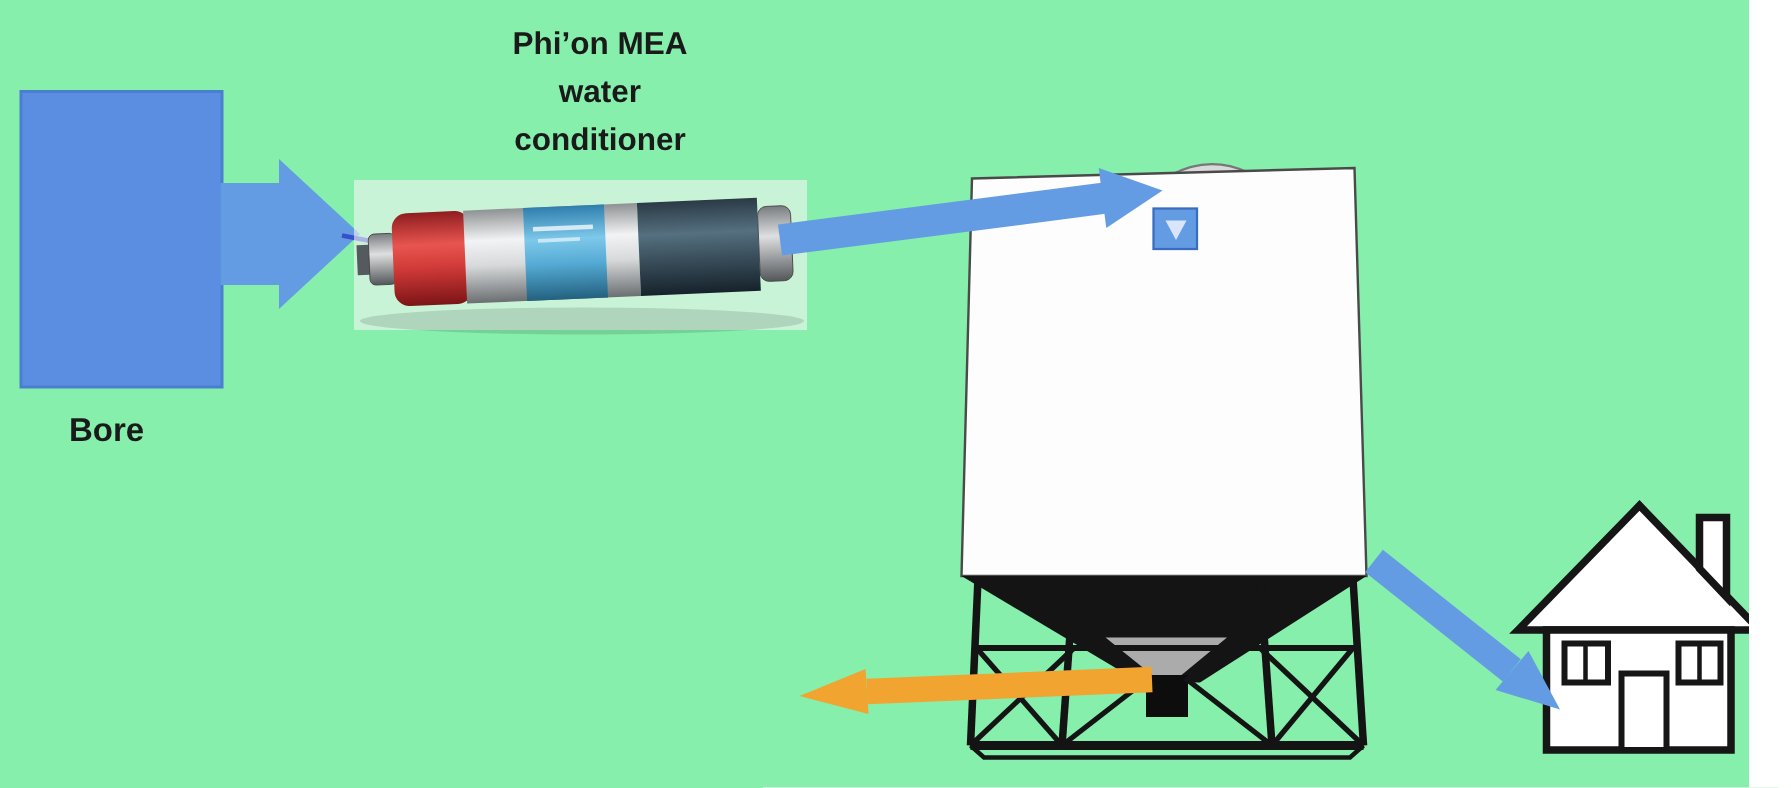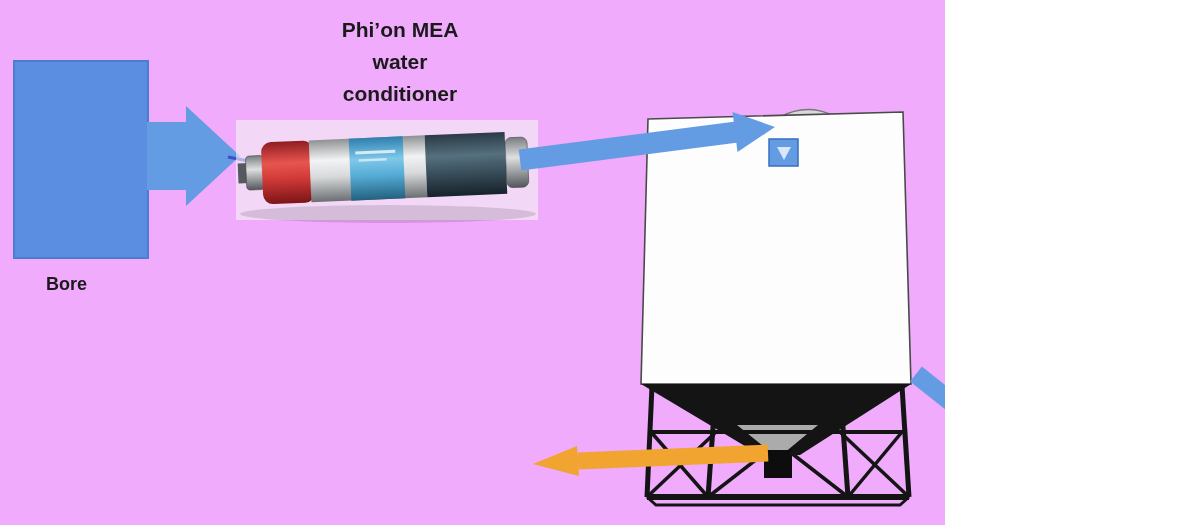--- a/index.html
+++ b/index.html
@@ -1,33 +1,33 @@
 <!DOCTYPE html>
 <html style="--flow-blue: #649ce4; --bore-blue: #5b8ee0; --waste-orange: #f1a42f; --ink: #1a1a1a; --tank-outline: #4a4a4a;"><head>
 <meta charset="utf-8">
 <style>
   html, body { margin: 0; padding: 0; background: #ffffff; }
   #stage {
     position: relative;
-    width: 945px;
+    width: 1166px;
     height: 525px;
-    background: #f0abfc;
+    background: #86efac;
     font-family: "Liberation Sans", sans-serif;
     overflow: hidden;
   }
   #diagram-svg { position: absolute; left: 0; top: 0; }
   .label {
     position: absolute;
     color: #1a1a1a;
     font-weight: 700;
     white-space: pre-line;
   }
   .label.center { text-align: center; }
   #conditioner-label { left: 270px; top: 14px; width: 260px; font-size: 21px; line-height: 32px; }
-  #bore-label       { left: 46px;  top: 274px; font-size: 18px; }
+  #bore-label       { left: 46px;  top: 274px; font-size: 22px; }
   #tank-label       { left: 206px; top: 334px; width: 330px; font-size: 21px; line-height: 31px; }
 </style>
 </head>
 <body>
 
 <div id="stage">
 
   <svg id="diagram-svg" width="1194" height="525" viewBox="0 0 1194 525">
     <defs>
       <linearGradient id="gRed" x1="0" y1="0" x2="0" y2="1">

